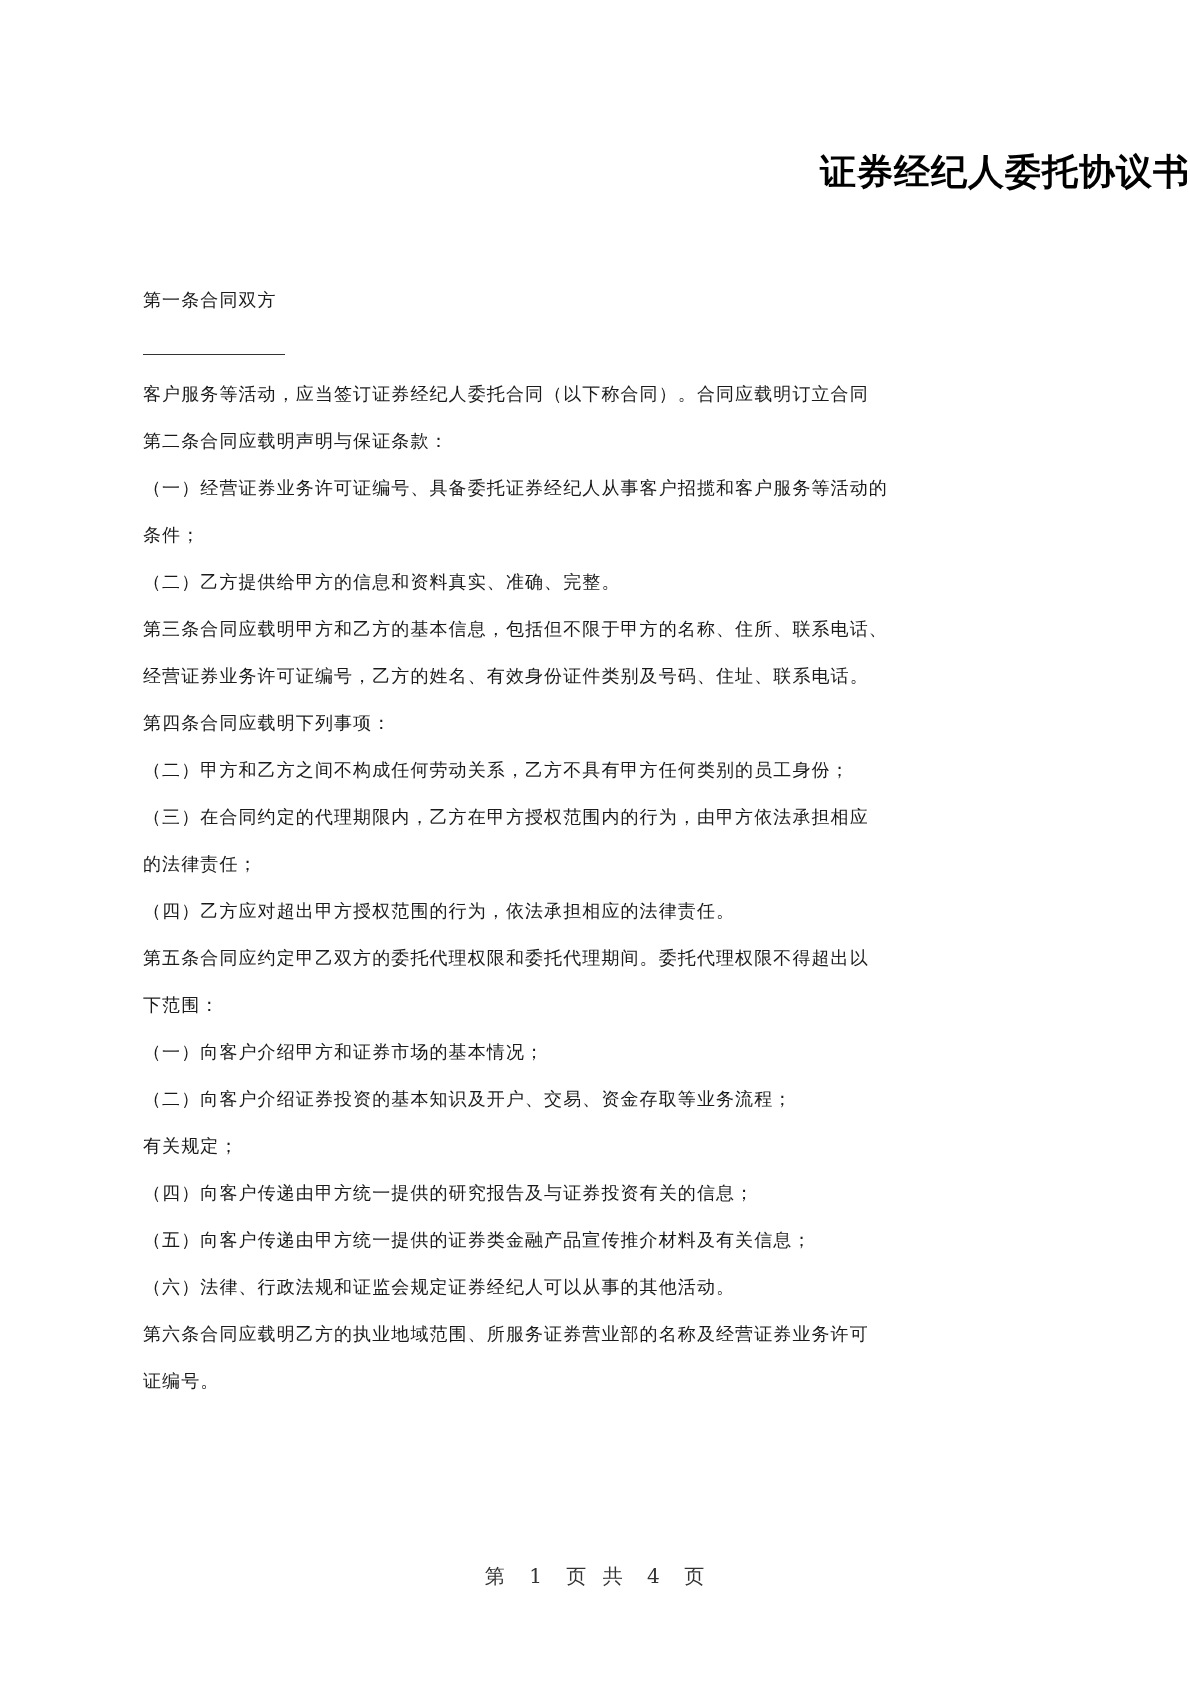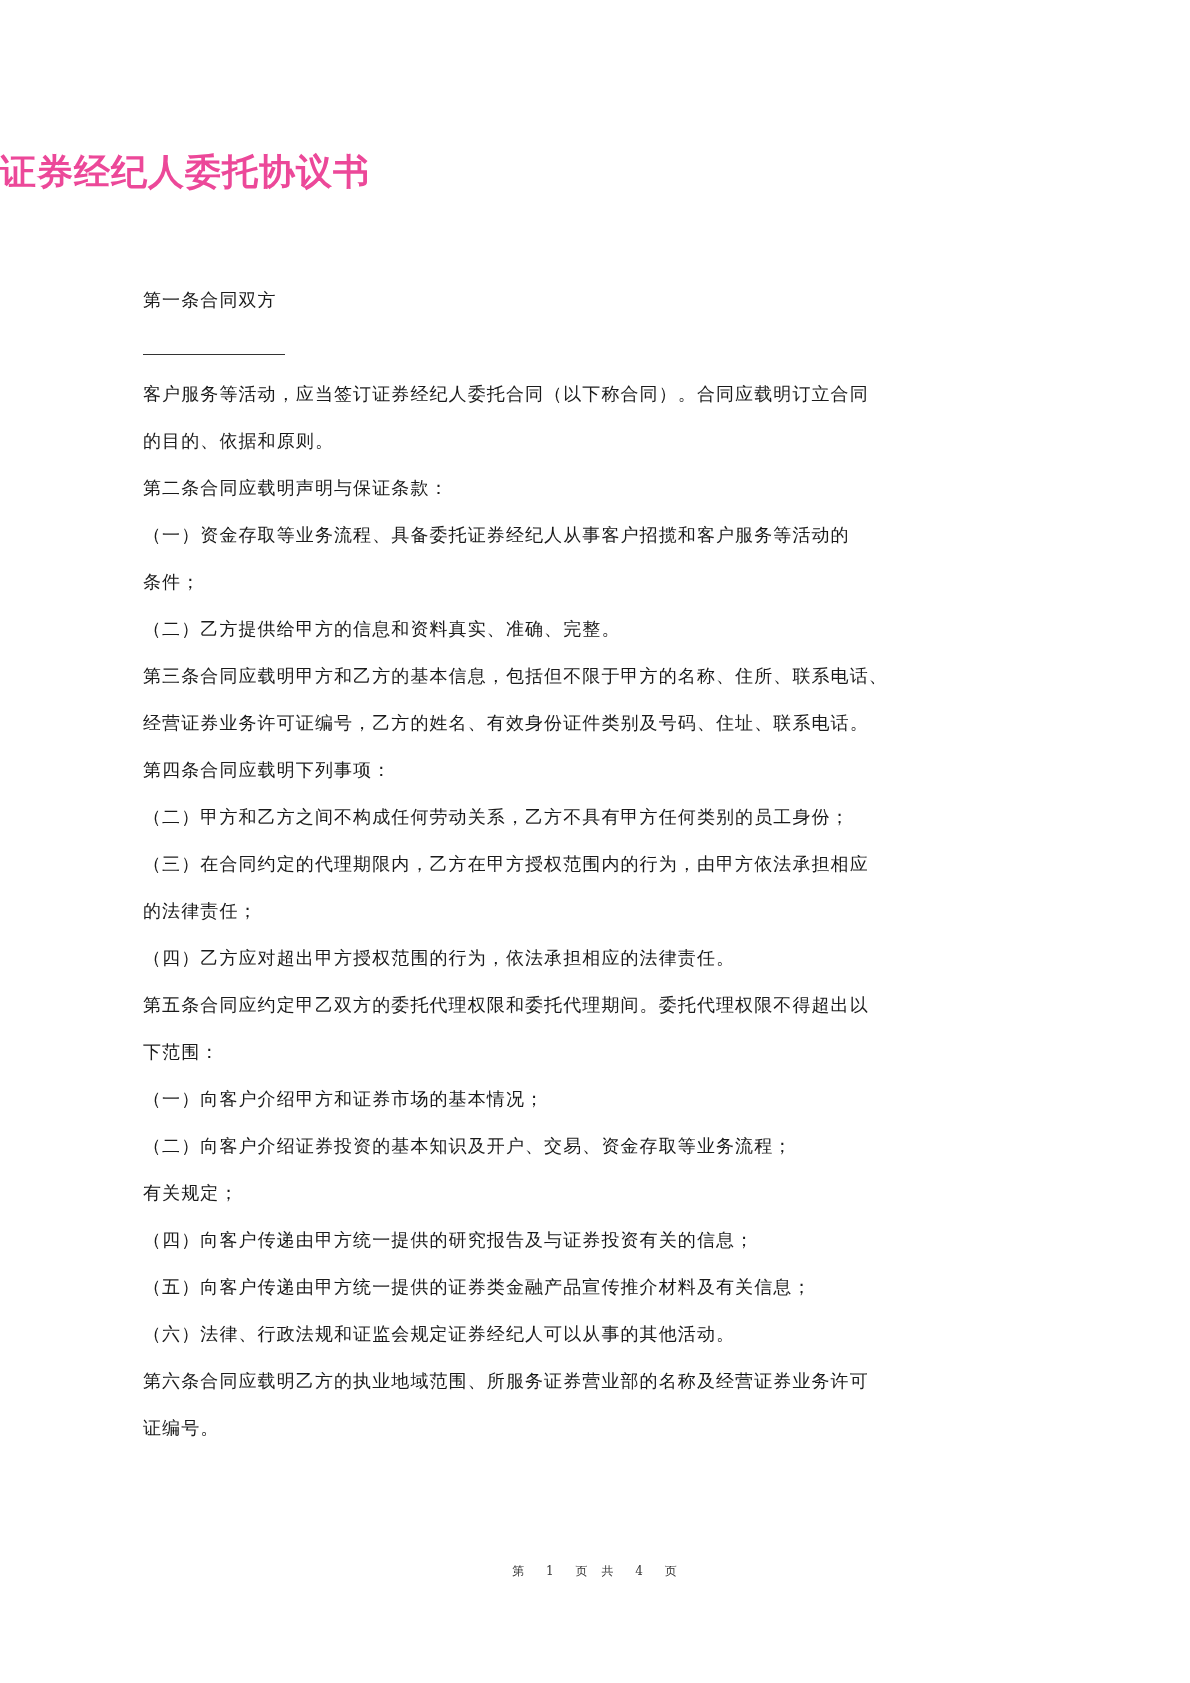--- a/index.html
+++ b/index.html
@@ -1,43 +1,42 @@
 <!DOCTYPE html>
 <html><head>
 <meta charset="utf-8">
 <style>
   html, body { margin: 0; padding: 0; background: #ffffff; }
   body { width: 1190px; height: 1683px; position: relative; overflow: hidden;
          font-family: "DejaVu Serif", "Liberation Serif", serif; color: #111; }
   .page { position: absolute; left: 0; top: 0; width: 1190px; height: 1683px; background: #fff; }
-  .title { position: absolute; top: 148px; left: 0; width: 1190px; text-align: left;
+  .title { position: absolute; top: 148px; left: 0; width: 1190px; text-align: right;
            font-family: "DejaVu Sans", "Liberation Sans", sans-serif;
-           font-size: 36px; font-weight: bold; letter-spacing: 1px; color: #ec4899; }
+           font-size: 36px; font-weight: bold; letter-spacing: 1px; color: #000000; }
   .body { position: absolute; left: 143px; top: 283px; width: 912px; }
   .line { height: 47px; line-height: 34px; font-size: 18px; white-space: nowrap;
           overflow: visible; color: #1a1a1a; letter-spacing: 1.1px; }
   .blank { display: inline-block; width: 142px; border-bottom: 1px solid #333;
            height: 24px; vertical-align: baseline; margin-right: 2px; }
   .footer { position: absolute; top: 1563px; left: 0; width: 1190px; text-align: center;
-            font-size: 12px; color: #333; word-spacing: 8px; letter-spacing: 1px; }
+            font-size: 20px; color: #333; word-spacing: 8px; letter-spacing: 1px; }
   .footer span { margin: 0 4px; }
 </style>
 </head>
 <body>
 
 <div class="page">
   <div class="title">证券经纪人委托协议书</div>
 
   <div class="body" id="doc-body">
       <div class="line"><span>第一条合同双方</span></div>
       <div class="line"><span class="blank"></span></div>
       <div class="line"><span>客户服务等活动，应当签订证券经纪人委托合同（以下称合同）。合同应载明订立合同</span></div>
-      <div class="line"><span>的目的、依据和原则。</span></div>
       <div class="line"><span>第二条合同应载明声明与保证条款：</span></div>
-      <div class="line"><span>（一）资金存取等业务流程、具备委托证券经纪人从事客户招揽和客户服务等活动的</span></div>
+      <div class="line"><span>（一）经营证券业务许可证编号、具备委托证券经纪人从事客户招揽和客户服务等活动的</span></div>
       <div class="line"><span>条件；</span></div>
       <div class="line"><span>（二）乙方提供给甲方的信息和资料真实、准确、完整。</span></div>
       <div class="line"><span>第三条合同应载明甲方和乙方的基本信息，包括但不限于甲方的名称、住所、联系电话、</span></div>
       <div class="line"><span>经营证券业务许可证编号，乙方的姓名、有效身份证件类别及号码、住址、联系电话。</span></div>
       <div class="line"><span>第四条合同应载明下列事项：</span></div>
       <div class="line"><span>（二）甲方和乙方之间不构成任何劳动关系，乙方不具有甲方任何类别的员工身份；</span></div>
       <div class="line"><span>（三）在合同约定的代理期限内，乙方在甲方授权范围内的行为，由甲方依法承担相应</span></div>
       <div class="line"><span>的法律责任；</span></div>
       <div class="line"><span>（四）乙方应对超出甲方授权范围的行为，依法承担相应的法律责任。</span></div>
       <div class="line"><span>第五条合同应约定甲乙双方的委托代理权限和委托代理期间。委托代理权限不得超出以</span></div>

